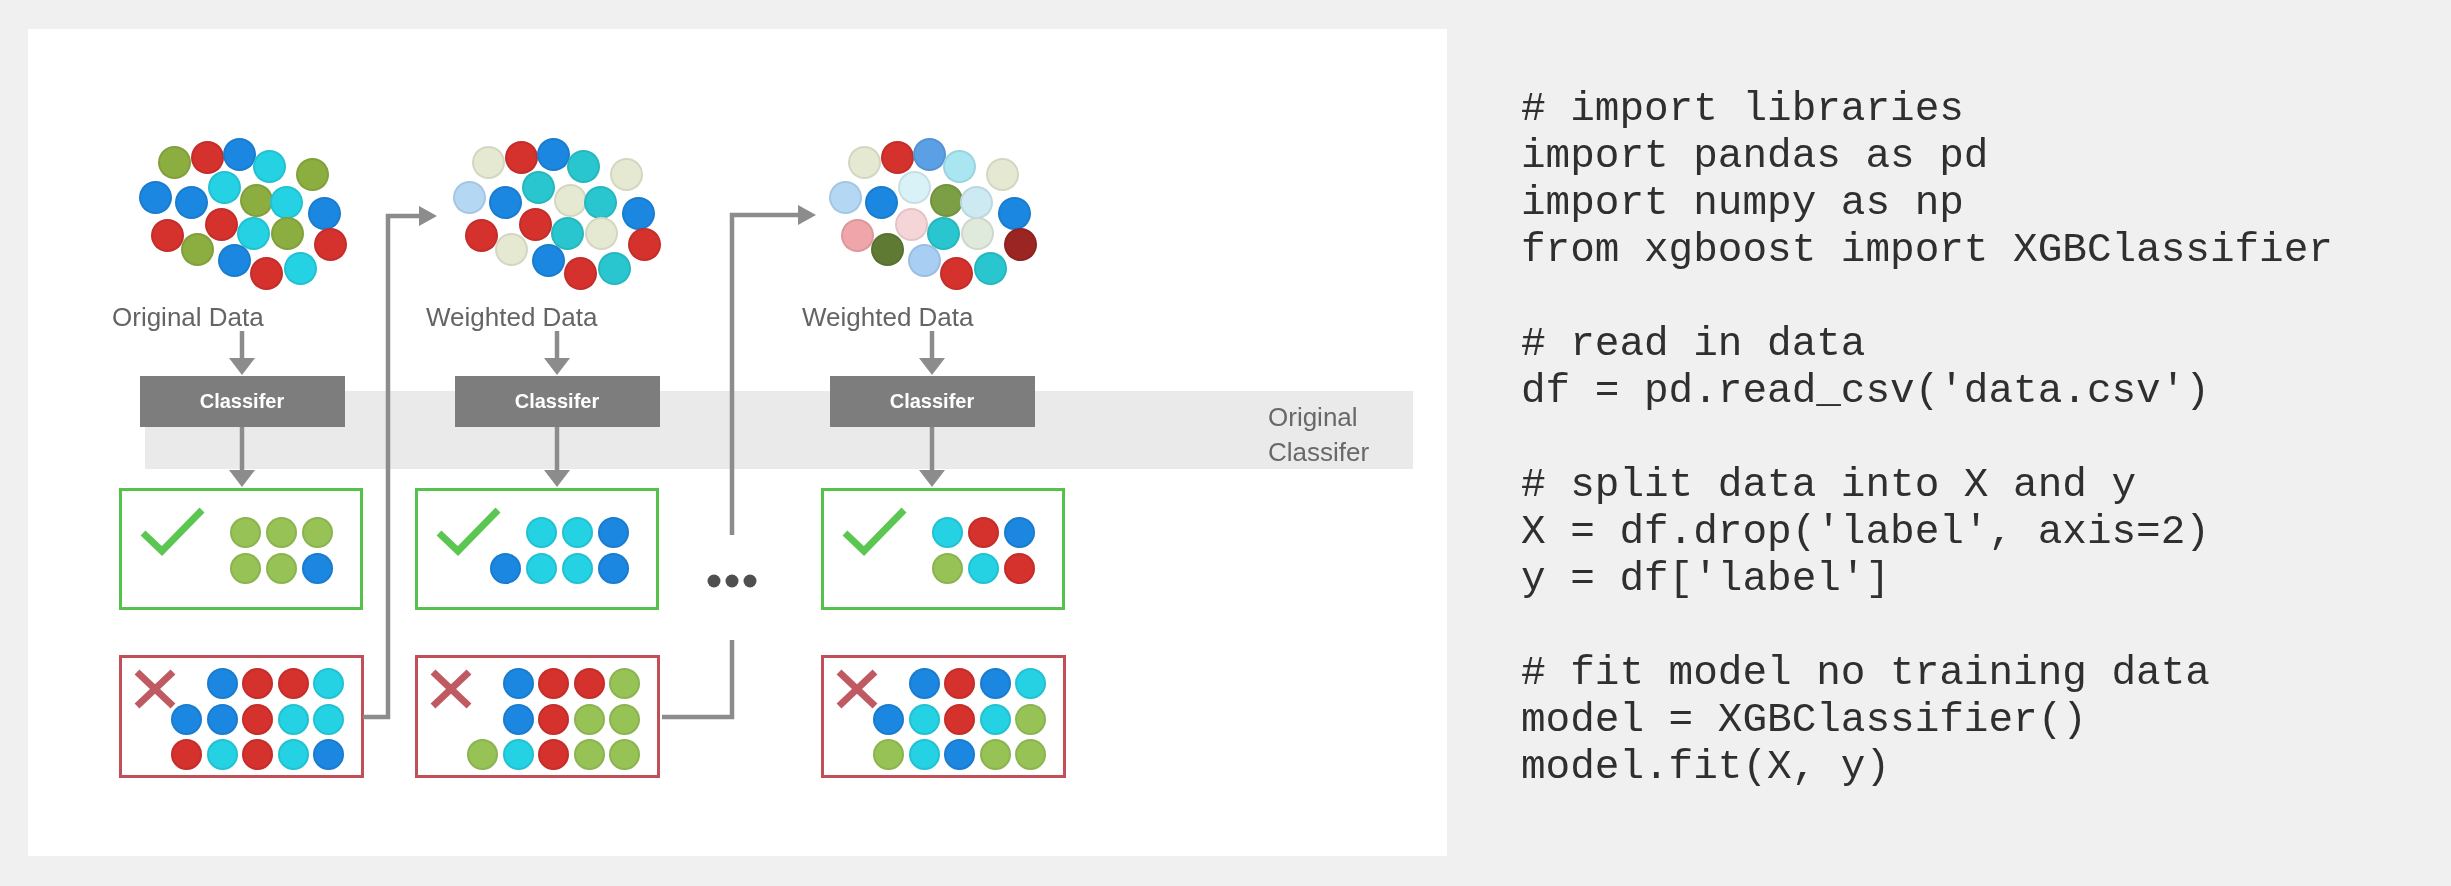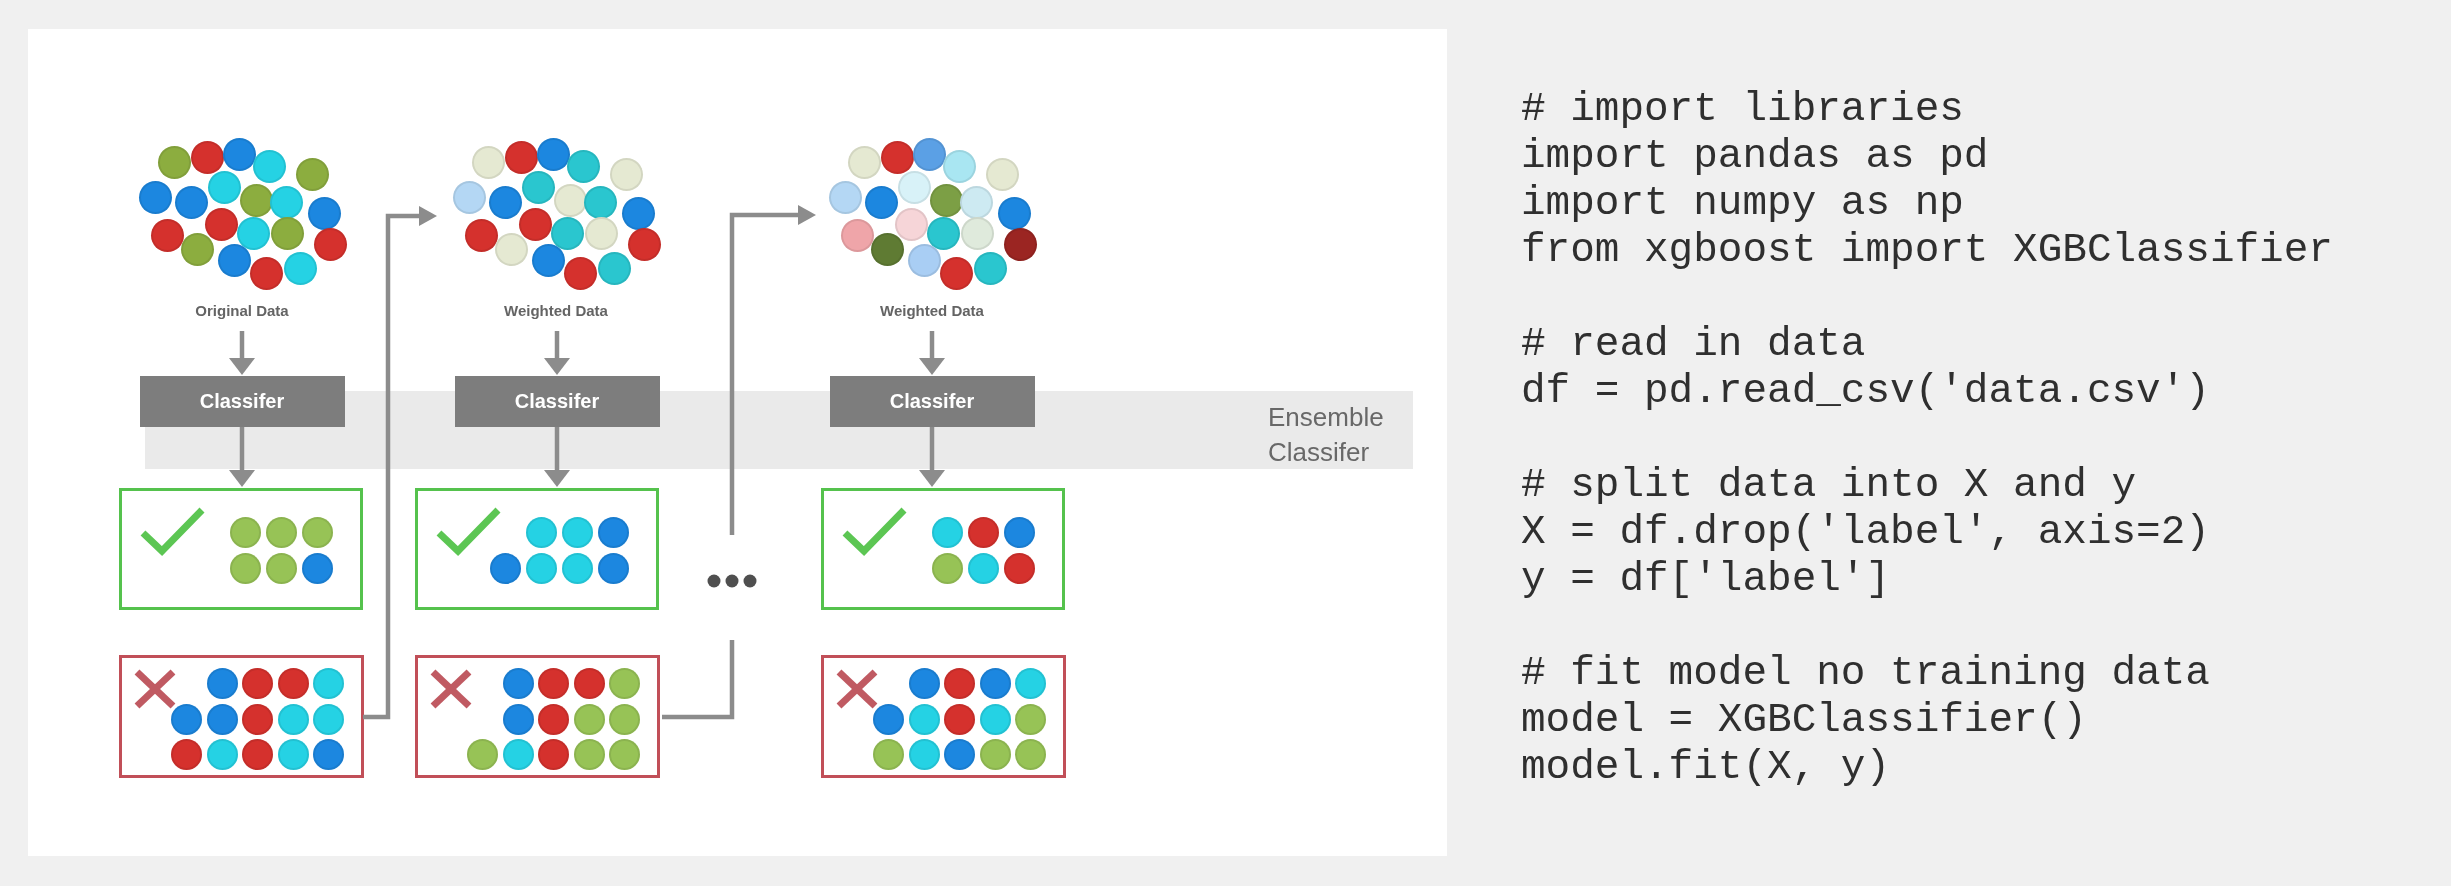--- a/index.html
+++ b/index.html
@@ -10,39 +10,39 @@
     --check-border:#55C24D; --cross-border:#C14F58;
     --code-text:#2F2F2F; --ellipsis:#4F4F4F;
   }
   html,body{margin:0;padding:0;}
   body{background:var(--page-bg);font-family:"Liberation Sans",sans-serif;}
   .stage{position:relative;width:2451px;height:886px;background:var(--page-bg);overflow:hidden;}
   .panel{position:absolute;left:28px;top:29px;width:1419px;height:827px;background:var(--panel-bg);}
   .band{position:absolute;left:117px;top:362px;width:1268px;height:78px;background:var(--band-bg);}
   .overlay{position:absolute;left:0;top:0;width:2451px;height:886px;pointer-events:none;}
   .dot{position:absolute;border-radius:50%;box-shadow:inset 0 0 0 2px rgba(0,0,0,0.08);}
-  .cluster-label{position:absolute;width:260px;text-align:center;font-size:15px;font-weight:700;color:var(--label-text);}
+  .cluster-label{position:absolute;width:260px;text-align:left;font-size:26px;font-weight:400;color:var(--label-text);}
   .classifier-box{position:absolute;width:205px;height:51px;background:var(--classifier-bg);
     color:var(--classifier-text);font-size:20px;font-weight:700;text-align:center;line-height:51px;}
   .result-box{position:absolute;background:#fff;box-sizing:border-box;}
   .check-box{border:3px solid var(--check-border);}
   .cross-box{border:3px solid var(--cross-border);}
   .mark{position:absolute;}
   .ensemble-label{position:absolute;left:1240px;top:371px;font-size:26px;line-height:35px;color:var(--ensemble-text);}
   .code{position:absolute;left:1521px;top:86px;margin:0;font-family:"Liberation Mono","DejaVu Sans Mono",monospace;
     font-size:41px;line-height:47px;color:var(--code-text);white-space:pre;}
 </style>
 </head>
 <body>
 
 <div class="stage">
   <div class="panel">
     <div class="band"></div>
     <div class="ensemble-label">
-      <div>Ensemble</div>
+      <div>Original</div>
       <div>Classifer</div>
     </div>
     <div id="columns-layer">
         <div class="dot" style="left: 129.5px; top: 116.5px; width: 33px; height: 33px; background: rgb(140, 173, 63);"></div>
         <div class="dot" style="left: 162.5px; top: 111.5px; width: 33px; height: 33px; background: rgb(213, 49, 45);"></div>
         <div class="dot" style="left: 194.5px; top: 108.5px; width: 33px; height: 33px; background: rgb(28, 135, 224);"></div>
         <div class="dot" style="left: 224.5px; top: 120.5px; width: 33px; height: 33px; background: rgb(37, 210, 228);"></div>
         <div class="dot" style="left: 267.5px; top: 128.5px; width: 33px; height: 33px; background: rgb(140, 173, 63);"></div>
         <div class="dot" style="left: 110.5px; top: 151.5px; width: 33px; height: 33px; background: rgb(28, 135, 224);"></div>
         <div class="dot" style="left: 146.5px; top: 156.5px; width: 33px; height: 33px; background: rgb(28, 135, 224);"></div>

